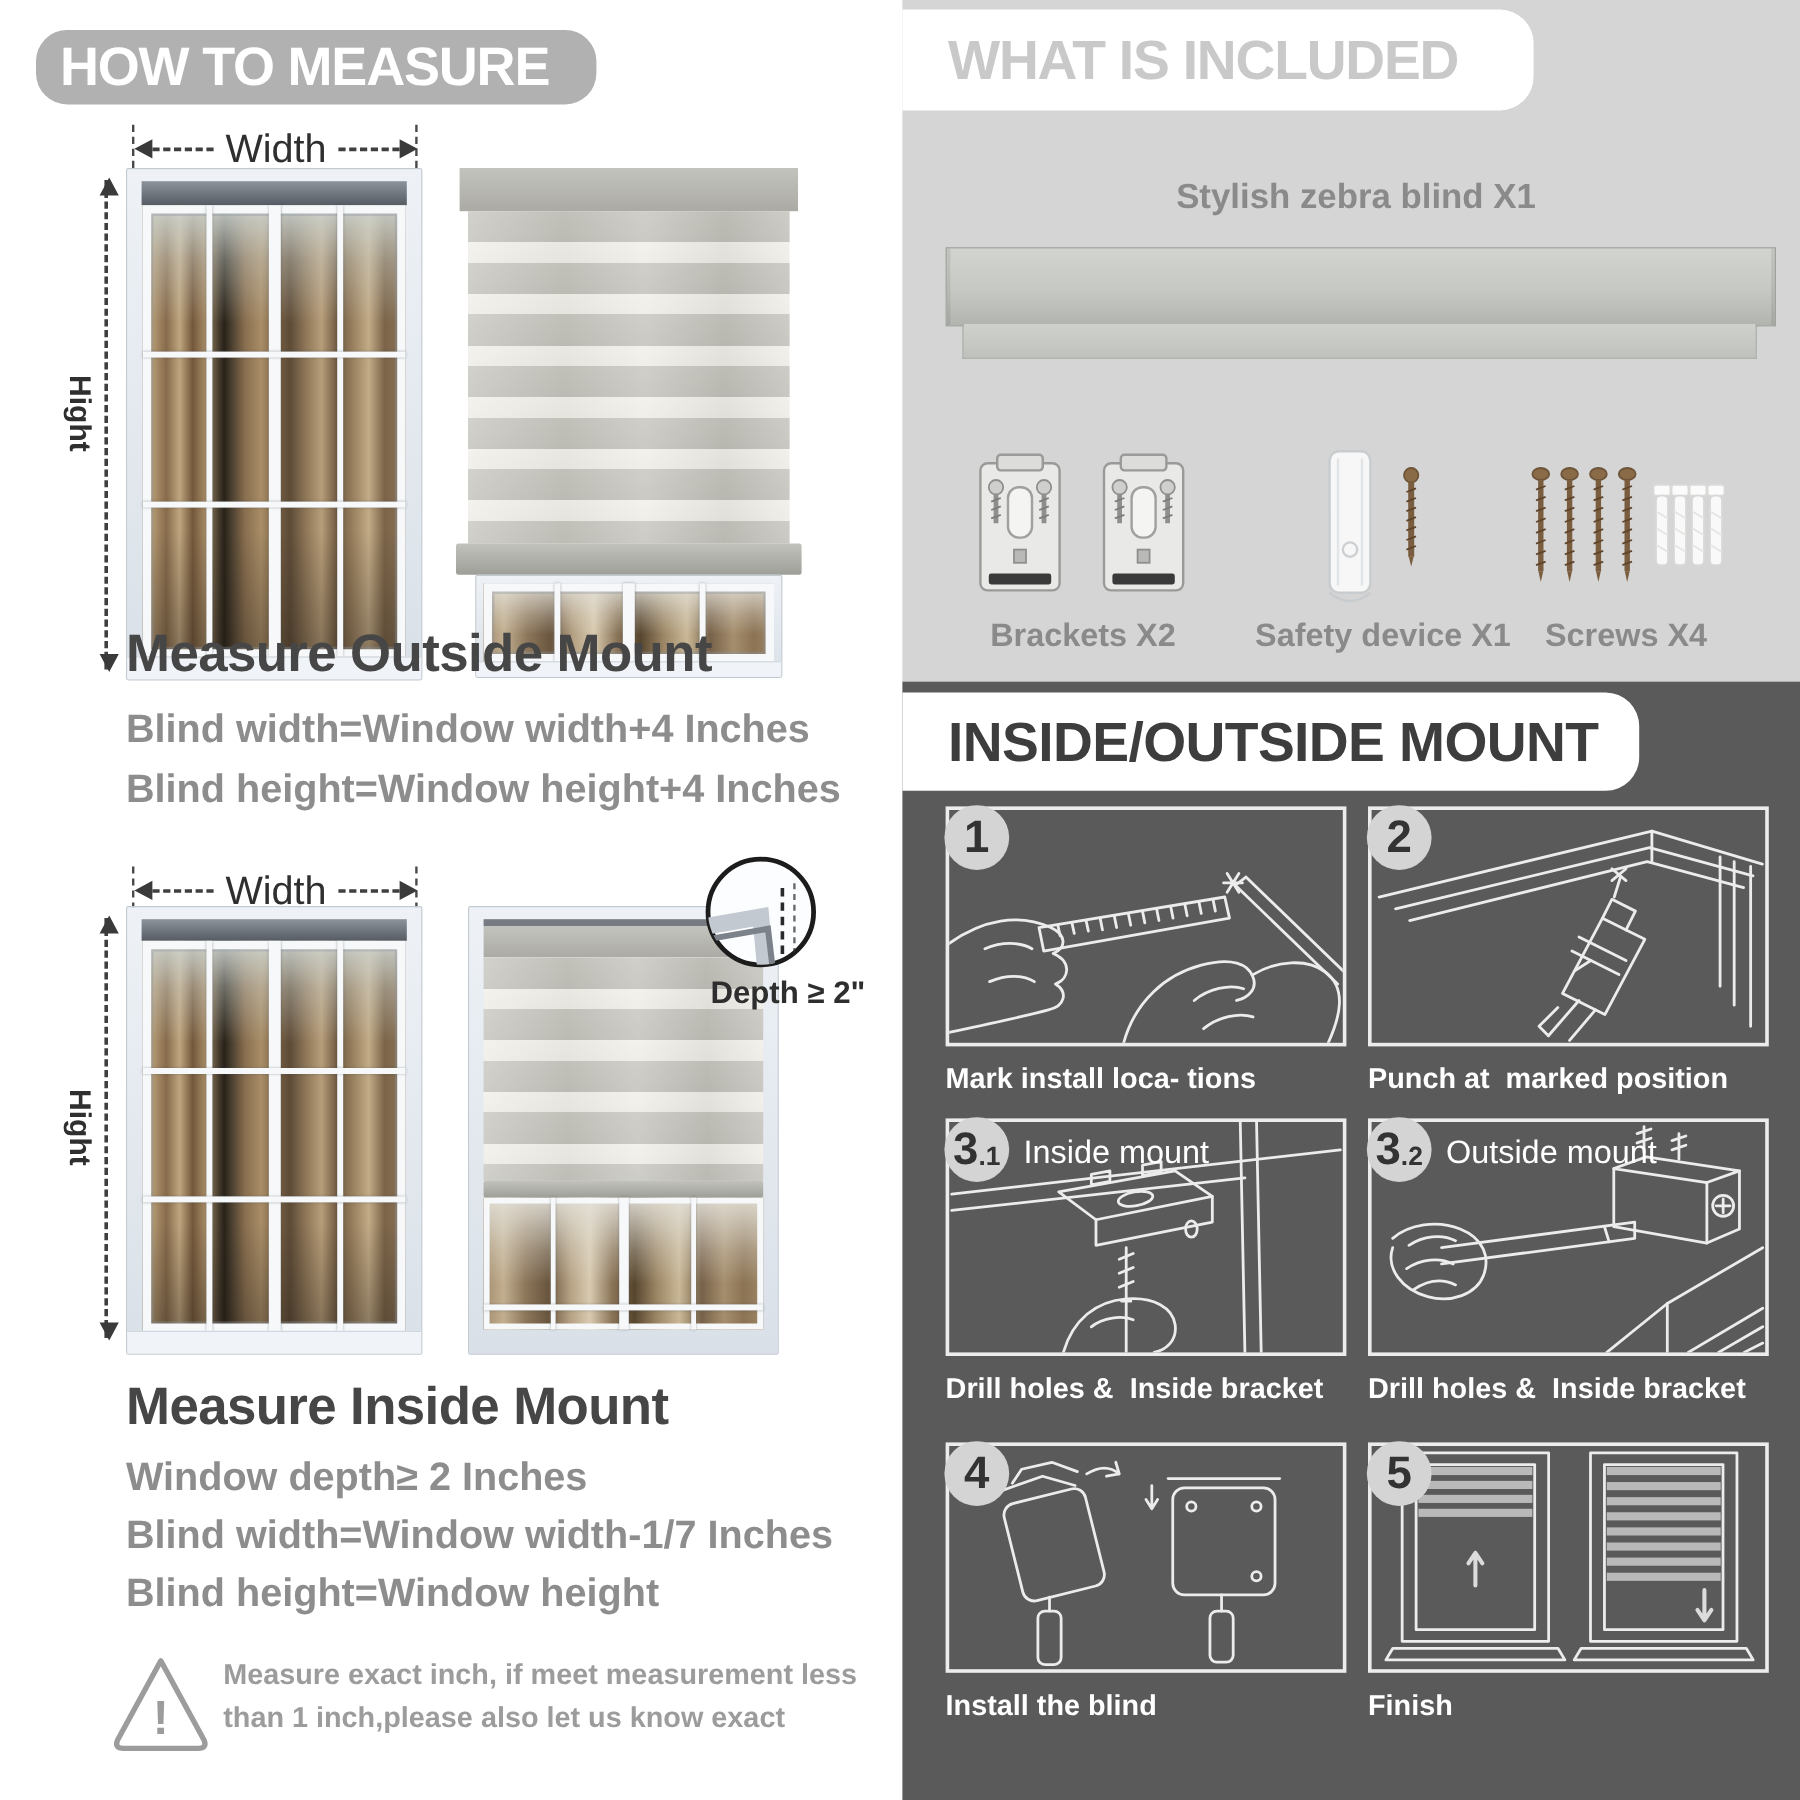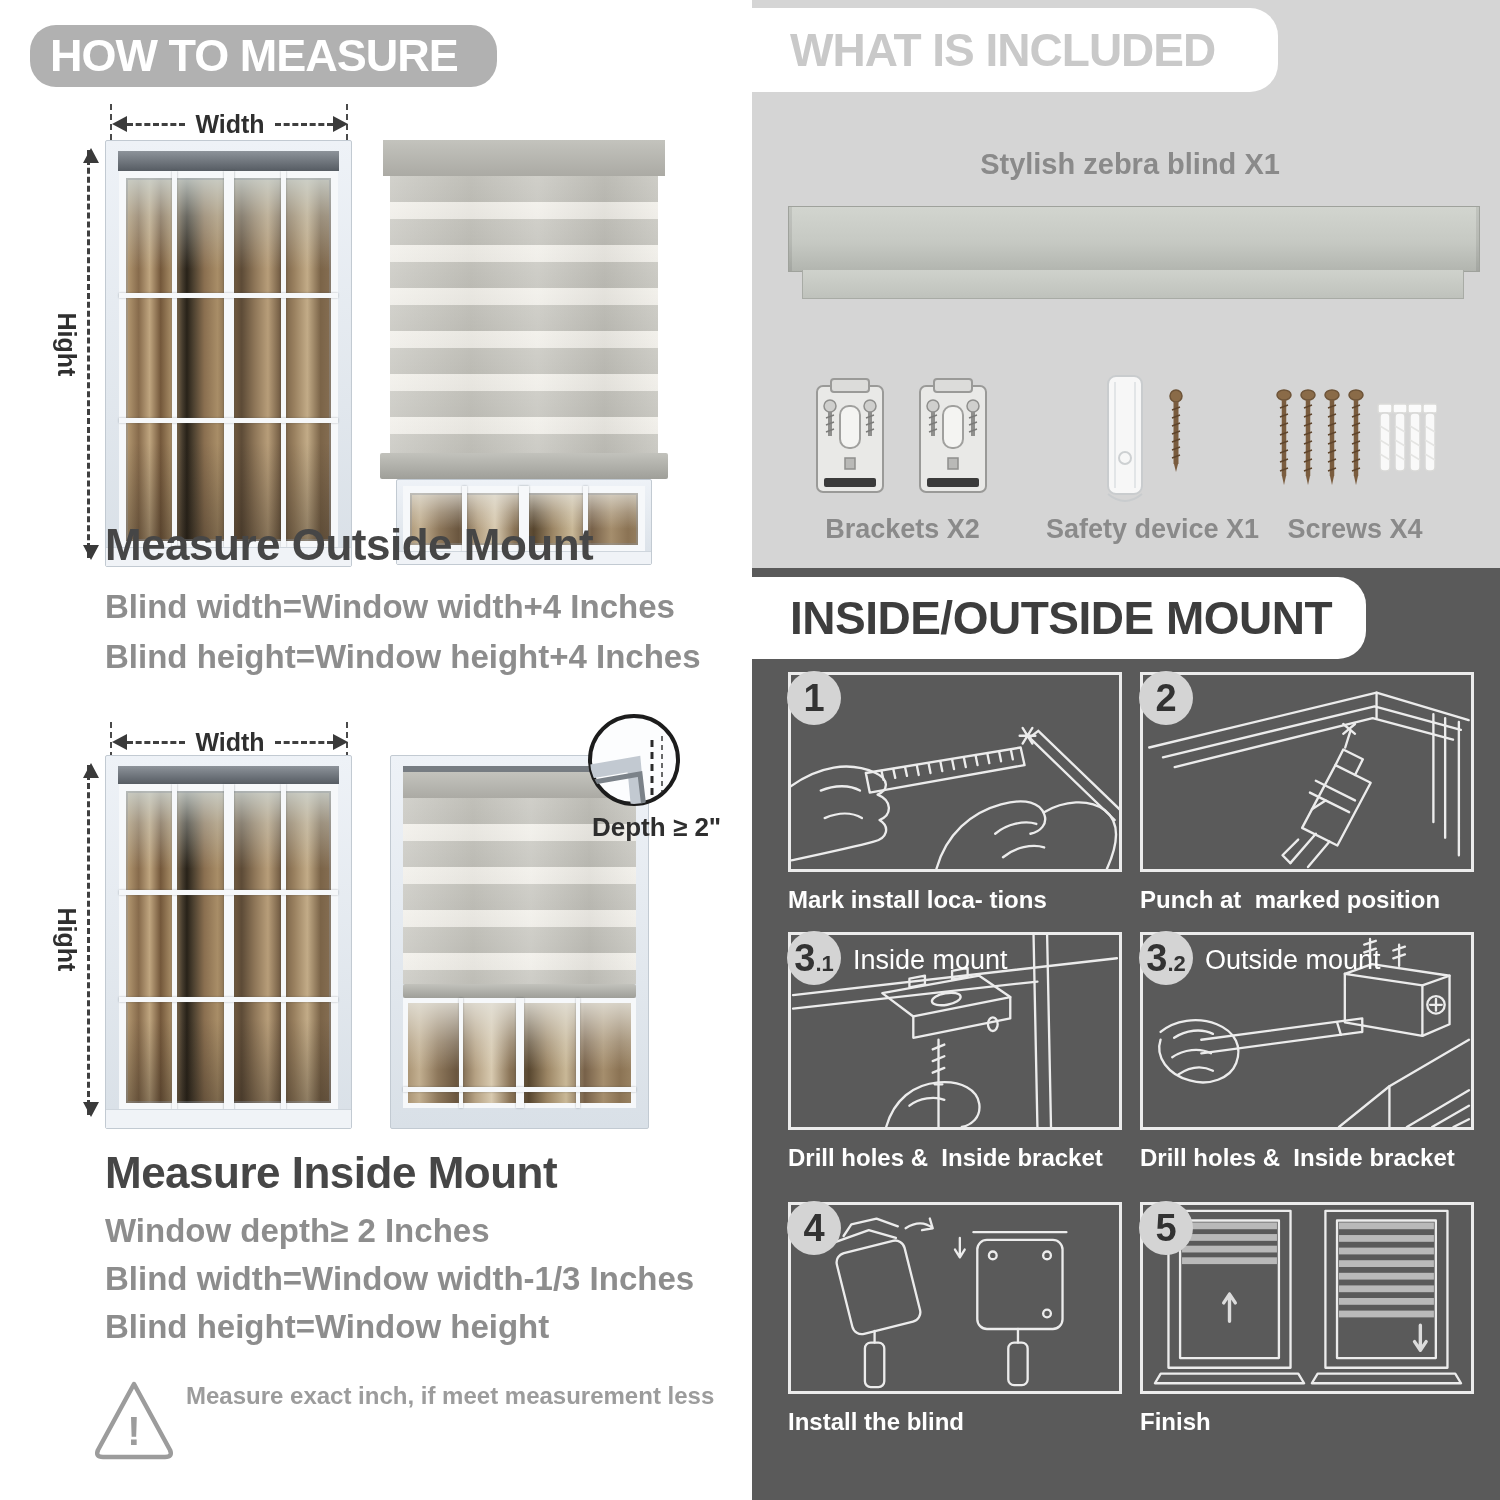--- a/index.html
+++ b/index.html
@@ -18,21 +18,21 @@
             border-radius:0 28px 28px 0;color:#3d3d3d;font-size:46px;font-weight:bold;
             line-height:82px;padding-left:38px;letter-spacing:-0.5px;box-sizing:border-box;}
 
   
   .panel-light{left:752px;top:0;width:748px;height:568px;background:#d5d5d5;}
   .panel-dark{left:752px;top:568px;width:748px;height:932px;background:#5a5a5a;}
 
   
   .harrow{display:flex;align-items:center;height:24px;}
   .harrow .dash{flex:1;height:0;border-top:3px dashed #3f3f3f;}
-  .harrow .lab{font-size:25px;font-weight:bold;color:#2f2f2f;padding:0 10px;white-space:nowrap;}
+  .harrow .lab{font-size:33px;font-weight:normal;color:#2f2f2f;padding:0 10px;white-space:nowrap;}
   .ah-l{width:0;height:0;border-top:8px solid transparent;border-bottom:8px solid transparent;border-right:15px solid #3a3a3a;}
   .ah-r{width:0;height:0;border-top:8px solid transparent;border-bottom:8px solid transparent;border-left:15px solid #3a3a3a;}
   .vtick{width:0;border-left:2px dashed #4a4a4a;}
   .vline{width:0;border-left:3px dashed #3f3f3f;}
   .ah-up{position:absolute;left:-7px;top:-2px;width:0;height:0;border-left:8px solid transparent;border-right:8px solid transparent;border-bottom:15px solid #3a3a3a;}
   .ah-dn{position:absolute;left:-7px;bottom:-2px;width:0;height:0;border-left:8px solid transparent;border-right:8px solid transparent;border-top:15px solid #3a3a3a;}
   .vlabel{width:80px;text-align:center;font-size:25px;font-weight:bold;color:#2f2f2f;
           transform:rotate(90deg);background:#ffffff;}
 
   
@@ -197,28 +197,29 @@
       <path d="M2,60 L48,52 L52,96" stroke="#c2c9d1" stroke-width="14" fill="none"></path>
       <path d="M8,70 L54,62 L58,96" stroke="#7b8289" stroke-width="5" fill="none"></path>
       <path d="M66,28 L66,96" stroke="#2a2a2a" stroke-width="3" stroke-dasharray="7 5" fill="none"></path>
       <path d="M76,24 L76,96" stroke="#2a2a2a" stroke-width="2" stroke-dasharray="5 4" opacity="0.7" fill="none"></path>
     </g>
   </svg>
   <div class="abs depth-label" style="left:592px;top:812px;">Depth ≥ 2"</div>
 
   <div class="abs sec-title" style="left:105px;top:1148px;">Measure Inside Mount</div>
   <div class="abs eq" style="left:105px;top:1212px;">Window depth≥ 2 Inches</div>
-  <div class="abs eq" style="left:105px;top:1260px;">Blind width=Window width-1/3 Inches</div>
+  <div class="abs eq" style="left:105px;top:1260px;">Blind width=Window width-1/7 Inches</div>
   <div class="abs eq" style="left:105px;top:1308px;">Blind height=Window height</div>
 
   <svg class="abs" style="left:92px;top:1376px;" width="84" height="90" viewBox="0 0 84 90">
     <path d="M42,8 L78,74 Q81,81 73,81 L11,81 Q3,81 6,74 Z" fill="none" stroke="#9c9c9c" stroke-width="4.5" stroke-linejoin="round"></path>
     <text x="42" y="69" font-size="40" font-weight="bold" fill="#9c9c9c" text-anchor="middle" font-family="Liberation Sans, DejaVu Sans, sans-serif">!</text>
   </svg>
   <div class="abs warn-line" style="left:186px;top:1378px;">Measure exact inch, if meet measurement less</div>
+  <div class="abs warn-line" style="left:186px;top:1414px;">than 1 inch,please also let us know exact</div>
 
   <div class="abs hdr-included">WHAT IS INCLUDED</div>
 
   <div class="abs blind-label" style="left:780px;top:148px;width:700px;">Stylish zebra blind X1</div>
 
   <div class="abs bar-main" style="left:788px;top:206px;width:690px;height:64px;"></div>
   <div class="abs bar-low" style="left:802px;top:270px;width:660px;height:28px;"></div>
 
   <svg class="abs" style="left:815px;top:376px;" width="175" height="132" viewBox="0 0 175 132">
     <g id="bk">

